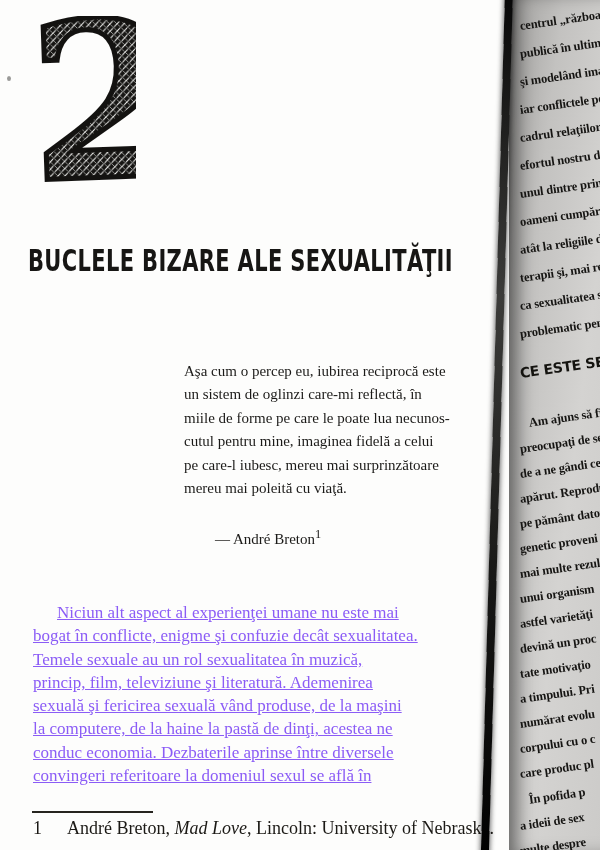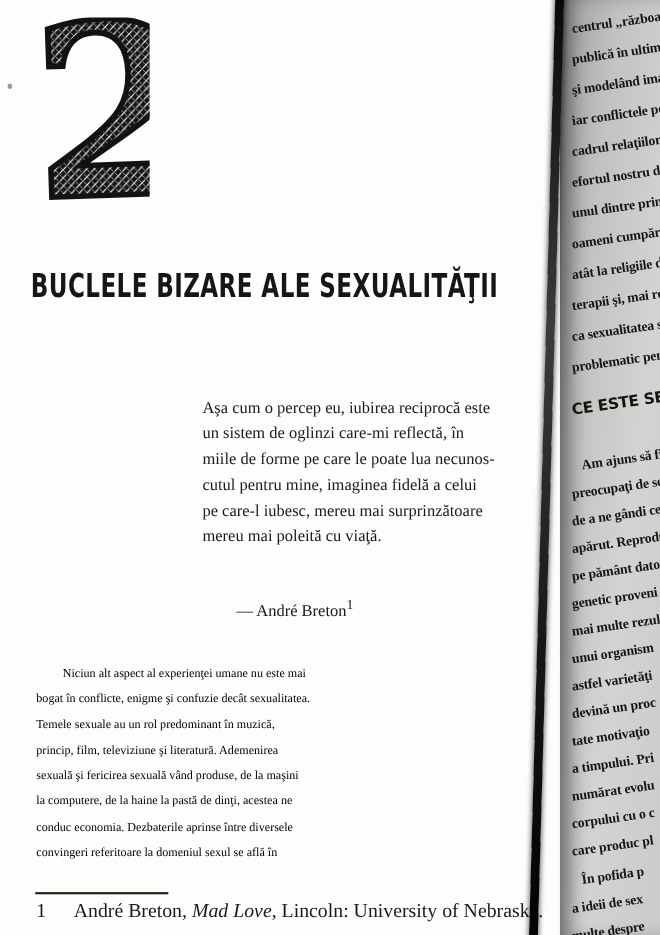--- a/index.html
+++ b/index.html
@@ -21,24 +21,24 @@
     position:absolute; left:28px; top:243px;
     font-family:"DejaVu Sans", sans-serif; font-weight:bold;
     font-size:30px; letter-spacing:0.5px; color:#171614;
     transform:scaleX(0.70); transform-origin:left top; white-space:nowrap;
   }
   .epigraph {
     position:absolute; left:184px; top:360px; width:320px;
     font-size:15px; line-height:23.4px; color:#1b1a18;
   }
   .epigraph .line { white-space:nowrap; }
-  .epigraph-attribution { margin-left:31px;margin-top:16px; }
+  .epigraph-attribution { margin-left:31px; }
   .body-text {
     position:absolute; left:33px; top:601px; width:475px;
-    font-size:11px; line-height:23.3px; color:#000000;
+    font-size:17px; line-height:23.3px; color:#8b5cf6;text-decoration:underline;
   }
   .body-text .line { white-space:nowrap; }
   .body-text .line:first-child { text-indent:24px; }
   .footnote-rule {
     position:absolute; left:32px; top:811px; width:121px; height:2px;
     background:#26241f;
   }
   .footnote {
     position:absolute; left:33px; top:818px; width:465px;
     font-size:18px; color:#1b1915; white-space:nowrap;
@@ -107,21 +107,21 @@
       <div class="line">mereu mai poleită cu viaţă.</div>
     </div>
 
   <div class="epigraph epigraph-attribution" style="top:523px;">
     <span>— André Breton</span><sup>1</sup>
   </div>
 
   <div class="body-text">
       <div class="line">Niciun alt aspect al experienţei umane nu este mai</div>
       <div class="line">bogat în conflicte, enigme şi confuzie decât sexualitatea.</div>
-      <div class="line">Temele sexuale au un rol predominant în muzică,</div>
+      <div class="line">Temele sexuale au un rol sexualitatea în muzică,</div>
       <div class="line">princip, film, televiziune şi literatură. Ademenirea</div>
       <div class="line">sexuală şi fericirea sexuală vând produse, de la maşini</div>
       <div class="line">la computere, de la haine la pastă de dinţi, acestea ne</div>
       <div class="line">conduc economia. Dezbaterile aprinse între diversele</div>
       <div class="line">convingeri referitoare la domeniul sexul se află în</div>
     </div>
 
   <div class="footnote-rule"></div>
 
   <div class="footnote">

